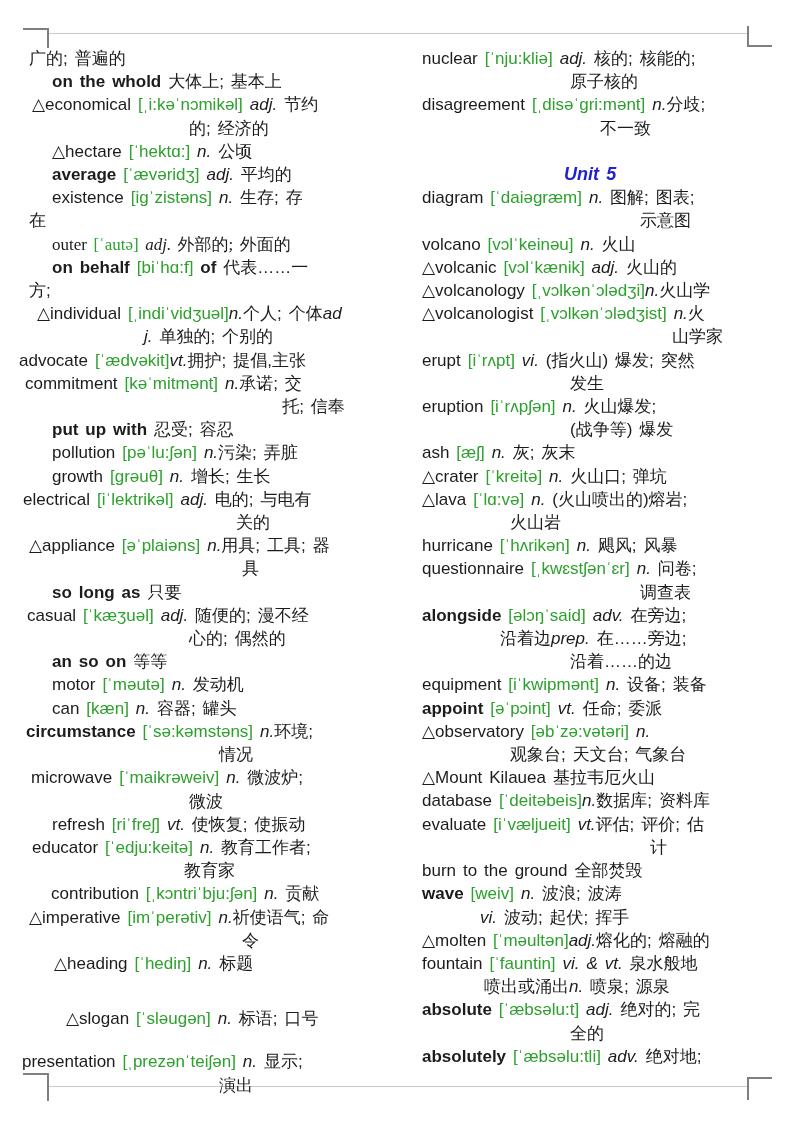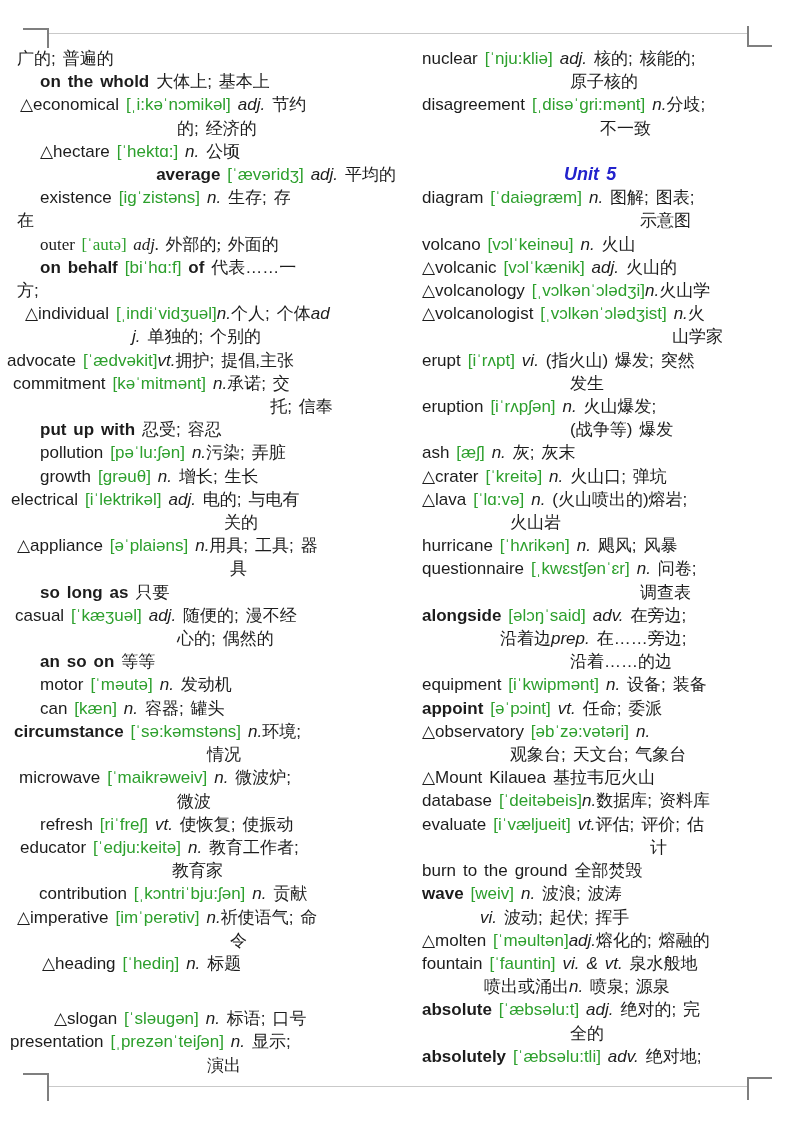--- a/index.html
+++ b/index.html
@@ -5,21 +5,21 @@
   html,body{margin:0;padding:0;}
   body{
     width:794px;height:1123px;position:relative;background:#ffffff;
     font-family:"Liberation Sans","DejaVu Sans",sans-serif;
     color:var(--text,#1c1c1c);overflow:hidden;
   }
   .col{
     position:absolute;top:47px;
     font-size:17px;line-height:23.2px;
   }
-  #col-left{left:2px;width:394px;}
+  #col-left{left:14px;width:394px;}
   #col-right{left:422px;width:378px;}
   .line{white-space:pre-wrap;word-spacing:0.13em;min-height:23.2px;}
   .s-w,.s-c{color:var(--text,#1c1c1c);}
   .s-b{color:var(--text,#1c1c1c);font-weight:bold;}
   .s-g{color:var(--phonetic,#2da02d);}
   .s-i{color:var(--text,#1c1c1c);font-style:italic;}
   .s-u{color:var(--unit,#2222cc);font-weight:bold;font-style:italic;font-size:18px;}
   
   .rule{position:absolute;height:0;border-top:1px solid var(--rule,#c9c9c9);}
   #rule-top{left:47px;top:33px;width:700px;}
@@ -39,21 +39,21 @@
 <div class="mark" id="mark-tr"></div>
 <div class="mark" id="mark-bl"></div>
 <div class="mark" id="mark-br"></div>
 
 <div class="col" id="col-left">
     <div class="line" style="padding-left: 15px;"><span class="s-c">广的; 普遍的</span></div>
     <div class="line" style="padding-left: 38px;"><span class="s-b">on the whold</span><span class="s-c"> 大体上; 基本上</span></div>
     <div class="line" style="padding-left: 18px;"><span class="s-w">△economical </span><span class="s-g">[ˌi:kəˈnɔmikəl]</span><span class="s-w"> </span><span class="s-i">adj.</span><span class="s-c"> 节约</span></div>
     <div class="line" style="padding-left: 175px;"><span class="s-c">的; 经济的</span></div>
     <div class="line" style="padding-left: 38px;"><span class="s-w">△hectare </span><span class="s-g">[ˈhektɑ:]</span><span class="s-w"> </span><span class="s-i">n.</span><span class="s-c"> 公顷</span></div>
-    <div class="line" style="padding-left: 38px; text-align: right;"><span class="s-b">average</span><span class="s-w"> </span><span class="s-g">[ˈævəridʒ]</span><span class="s-w"> </span><span class="s-i">adj.</span><span class="s-c"> 平均的</span></div>
+    <div class="line" style="padding-left: 38px;"><span class="s-b">average</span><span class="s-w"> </span><span class="s-g">[ˈævəridʒ]</span><span class="s-w"> </span><span class="s-i">adj.</span><span class="s-c"> 平均的</span></div>
     <div class="line" style="padding-left: 38px;"><span class="s-w">existence </span><span class="s-g">[igˈzistəns]</span><span class="s-w"> </span><span class="s-i">n.</span><span class="s-c"> 生存; 存</span></div>
     <div class="line" style="padding-left: 15px;"><span class="s-c">在</span></div>
     <div class="line" style="padding-left: 38px; font-family: Liberation Serif, serif;"><span class="s-w">outer </span><span class="s-g">[ˈautə]</span><span class="s-w"> </span><span class="s-i">adj.</span><span class="s-c"> 外部的; 外面的</span></div>
     <div class="line" style="padding-left: 38px;"><span class="s-b">on behalf</span><span class="s-w"> </span><span class="s-g">[biˈhɑ:f]</span><span class="s-w"> </span><span class="s-b">of</span><span class="s-c"> 代表……一</span></div>
     <div class="line" style="padding-left: 15px;"><span class="s-c">方;</span></div>
     <div class="line" style="padding-left: 23px;"><span class="s-w">△individual </span><span class="s-g">[ˌindiˈvidʒuəl]</span><span class="s-i">n.</span><span class="s-c">个人; 个体</span><span class="s-i">ad</span></div>
     <div class="line" style="padding-left: 130px;"><span class="s-i">j.</span><span class="s-c"> 单独的; 个别的</span></div>
     <div class="line" style="padding-left: 5px;"><span class="s-w">advocate </span><span class="s-g">[ˈædvəkit]</span><span class="s-i">vt.</span><span class="s-c">拥护; 提倡,主张</span></div>
     <div class="line" style="padding-left: 11px;"><span class="s-w">commitment </span><span class="s-g">[kəˈmitmənt]</span><span class="s-w"> </span><span class="s-i">n.</span><span class="s-c">承诺; 交</span></div>
     <div class="line" style="padding-left: 205px; text-align: center;"><span class="s-c">托; 信奉</span></div>
@@ -75,21 +75,21 @@
     <div class="line" style="padding-left: 17px;"><span class="s-w">microwave </span><span class="s-g">[ˈmaikrəweiv]</span><span class="s-w"> </span><span class="s-i">n.</span><span class="s-c"> 微波炉; </span></div>
     <div class="line" style="padding-left: 175px;"><span class="s-c">微波</span></div>
     <div class="line" style="padding-left: 38px;"><span class="s-w">refresh </span><span class="s-g">[riˈfreʃ]</span><span class="s-w"> </span><span class="s-i">vt.</span><span class="s-c"> 使恢复; 使振动</span></div>
     <div class="line" style="padding-left: 18px;"><span class="s-w">educator </span><span class="s-g">[ˈedju:keitə]</span><span class="s-w"> </span><span class="s-i">n.</span><span class="s-c"> 教育工作者; </span></div>
     <div class="line" style="padding-left: 170px;"><span class="s-c">教育家</span></div>
     <div class="line" style="padding-left: 37px;"><span class="s-w">contribution </span><span class="s-g">[ˌkɔntriˈbju:ʃən]</span><span class="s-w"> </span><span class="s-i">n.</span><span class="s-c"> 贡献</span></div>
     <div class="line" style="padding-left: 15px;"><span class="s-w">△imperative </span><span class="s-g">[imˈperətiv]</span><span class="s-w"> </span><span class="s-i">n.</span><span class="s-c">祈使语气; 命</span></div>
     <div class="line" style="padding-left: 228px;"><span class="s-c">令</span></div>
     <div class="line" style="padding-left: 40px;"><span class="s-w">△heading </span><span class="s-g">[ˈhediŋ]</span><span class="s-w"> </span><span class="s-i">n.</span><span class="s-c"> 标题</span></div>
     <div class="line" style="padding-left: 52px; margin-top: 32px;"><span class="s-w">△slogan </span><span class="s-g">[ˈsləugən]</span><span class="s-w"> </span><span class="s-i">n.</span><span class="s-c"> 标语; 口号</span></div>
-    <div class="line" style="padding-left: 8px;"><span class="s-w">presentation </span><span class="s-g">[ˌprezənˈteiʃən]</span><span class="s-w"> </span><span class="s-i">n.</span><span class="s-c"> 显示; </span></div>
+    <div class="line" style="padding-left: 8px; margin-top: 20px;"><span class="s-w">presentation </span><span class="s-g">[ˌprezənˈteiʃən]</span><span class="s-w"> </span><span class="s-i">n.</span><span class="s-c"> 显示; </span></div>
     <div class="line" style="padding-left: 205px;"><span class="s-c">演出</span></div>
   </div>
 <div class="col" id="col-right">
     <div class="line"><span class="s-w">nuclear </span><span class="s-g">[ˈnju:kliə]</span><span class="s-w"> </span><span class="s-i">adj.</span><span class="s-c"> 核的; 核能的; </span></div>
     <div class="line" style="padding-left: 148px;"><span class="s-c">原子核的</span></div>
     <div class="line"><span class="s-w">disagreement </span><span class="s-g">[ˌdisəˈgri:mənt]</span><span class="s-w"> </span><span class="s-i">n.</span><span class="s-c">分歧; </span></div>
     <div class="line" style="padding-left: 178px;"><span class="s-c">不一致</span></div>
     <div class="line"></div>
     <div class="line" style="padding-left: 142px;"><span class="s-u">Unit 5</span></div>
     <div class="line"><span class="s-w">diagram </span><span class="s-g">[ˈdaiəgræm]</span><span class="s-w"> </span><span class="s-i">n.</span><span class="s-c"> 图解; 图表; </span></div>

